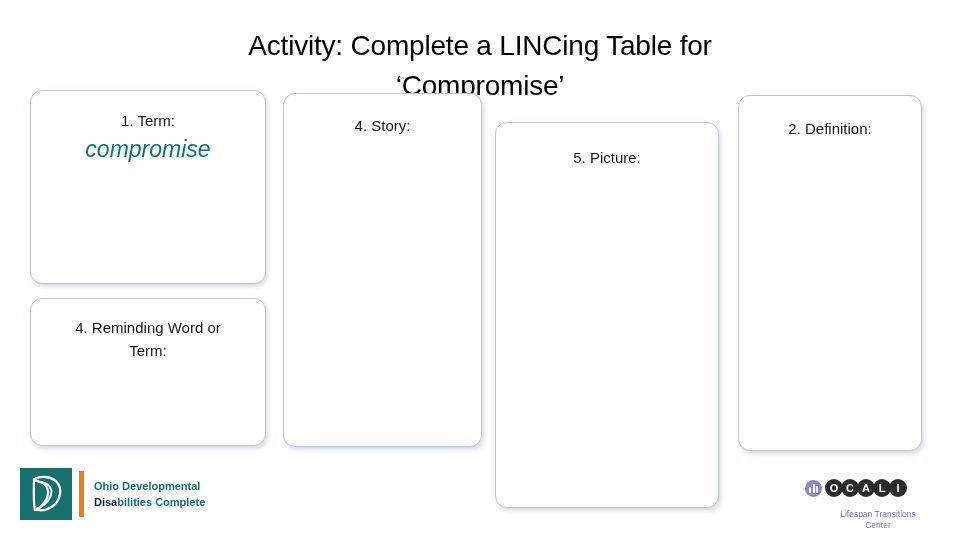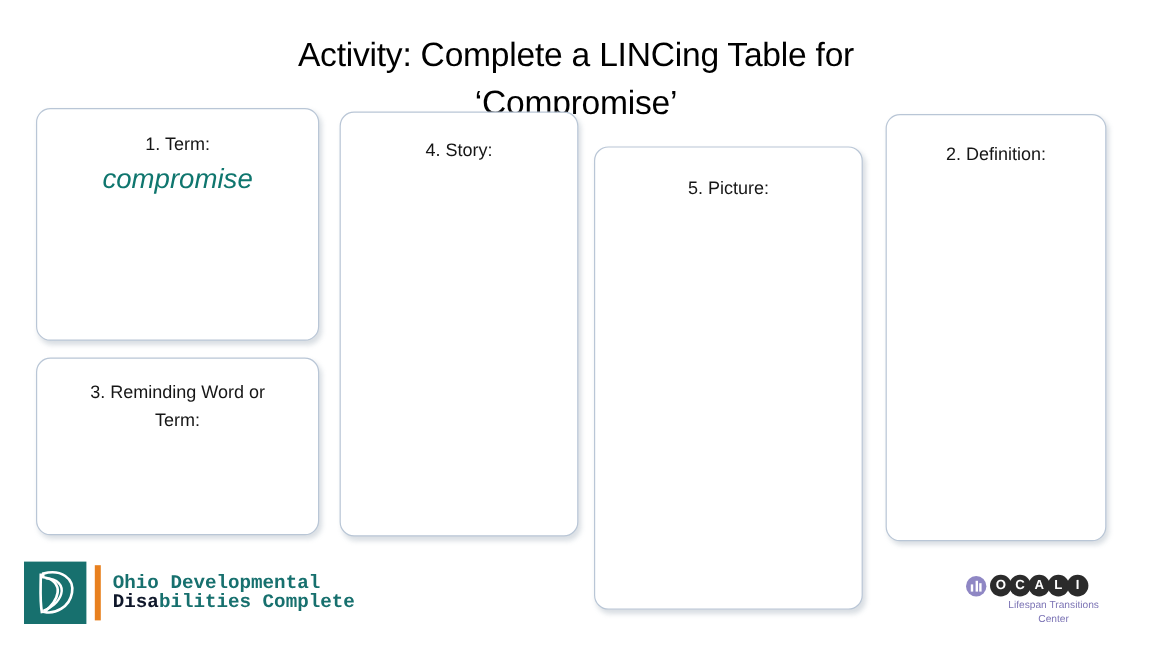--- a/index.html
+++ b/index.html
@@ -113,22 +113,22 @@
   }
   .oddc-bar {
     width: 5px;
     height: 46px;
     background: #e8801f;
     margin-left: 7px;
     flex: 0 0 auto;
   }
   .oddc-text {
     margin-left: 10px;
-    font-family: Liberation Mono, monospace;
-    font-size: 16px;
+    font-family: Liberation Sans, sans-serif;
+    font-size: 11px;
     font-weight: bold;
     line-height: 16px;
     color: #17706e;
     white-space: nowrap;
   }
   .oddc-text .orange { color: #0f172a; }
 
   
   #logo-ocali {
     position: absolute;
@@ -170,21 +170,21 @@
     color: #ffffff;
     font-family: "Liberation Sans", sans-serif;
     font-size: 11px;
     font-weight: bold;
     display: flex;
     align-items: center;
     justify-content: center;
     margin-right: -2px;
   }
   .ocali-sub {
-    margin-top: 1px;
+    margin-top: 11px;
     text-align: center;
     width: 118px;
     margin-left: 14px;
     font-family: "Liberation Sans", sans-serif;
     font-size: 8.5px;
     line-height: 11px;
     color: #7c74b5;
     white-space: pre-line;
   }
 </style>
@@ -195,21 +195,21 @@
 
   <div class="slide-title">Activity: Complete a LINCing Table for
 ‘Compromise’</div>
 
   <div class="card" id="card-term">
     <div class="card-label">1.  Term:</div>
     <div class="card-value">compromise</div>
   </div>
 
   <div class="card" id="card-reminding">
-    <div class="card-label">3. Reminding Word or
+    <div class="card-label">4. Reminding Word or
 Term:</div>
   </div>
 
   <div class="card" id="card-story">
     <div class="card-label">4. Story:</div>
   </div>
 
   <div class="card" id="card-picture">
     <div class="card-label">5. Picture:</div>
   </div>

